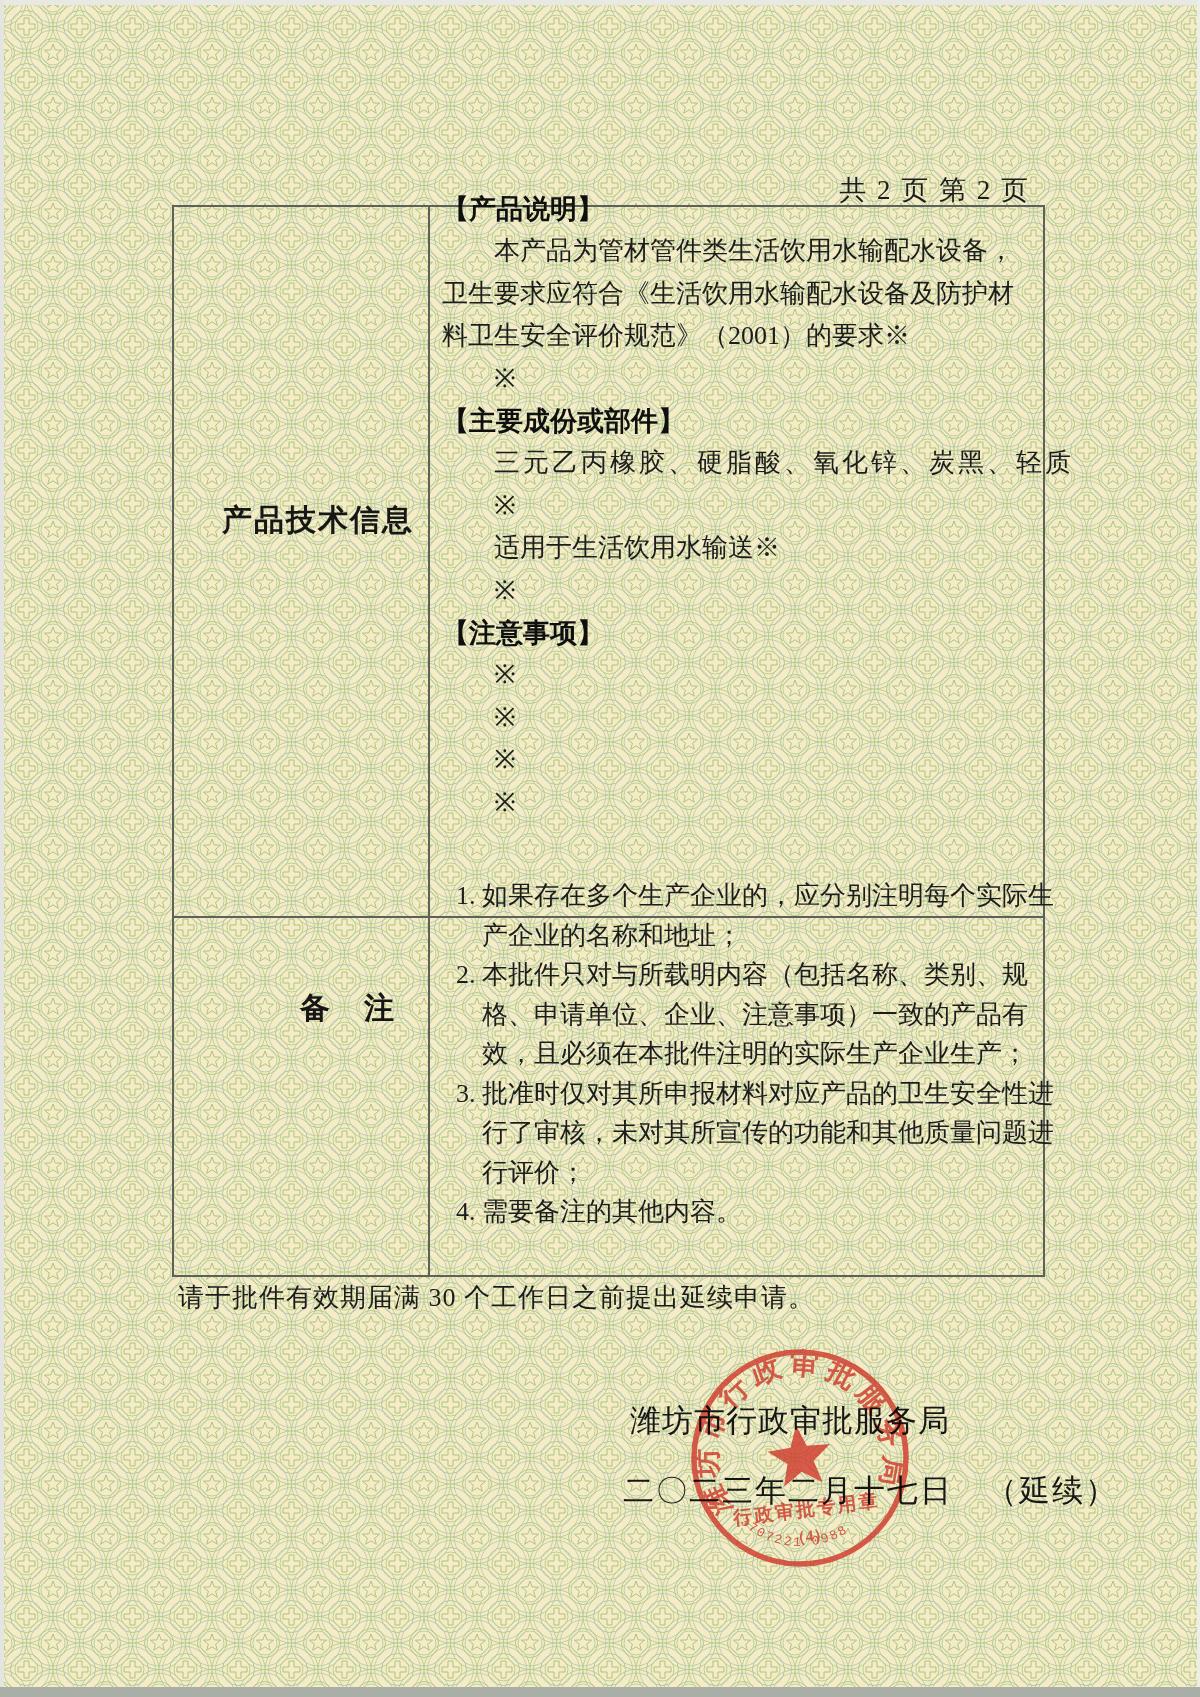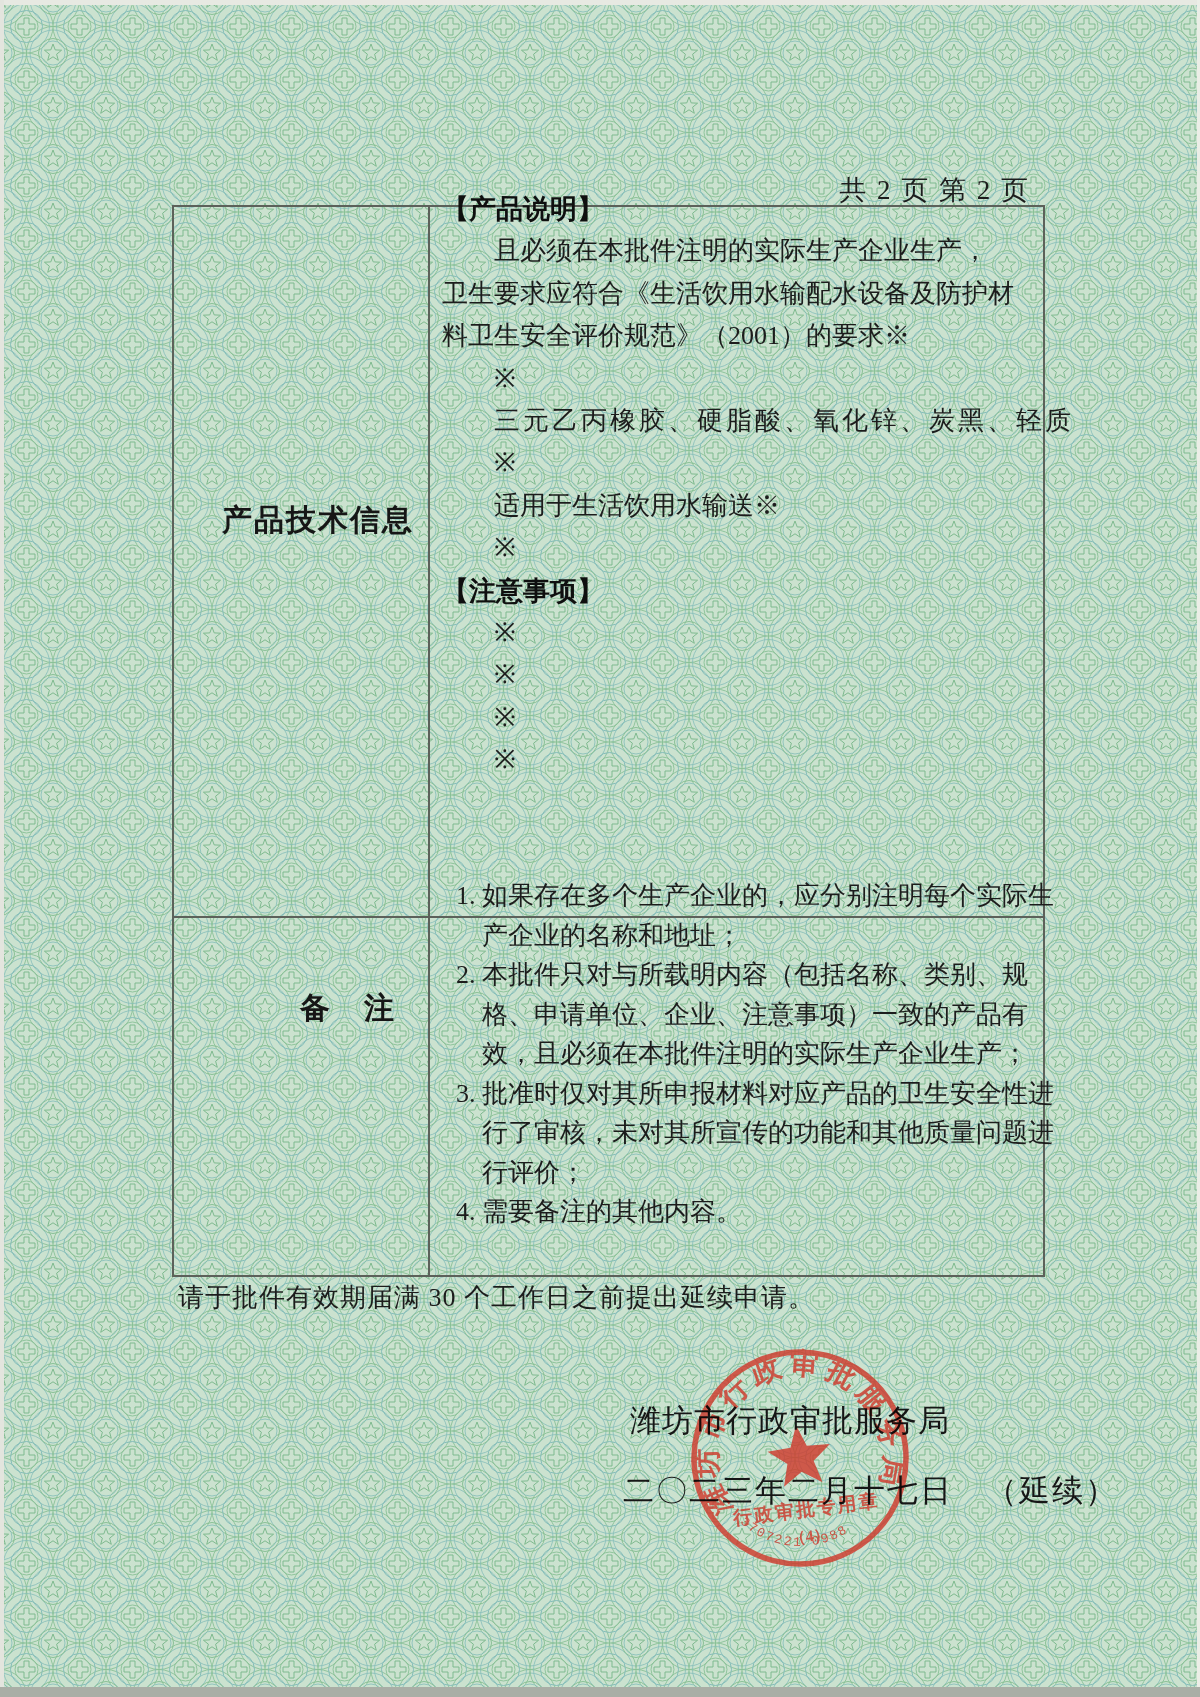--- a/index.html
+++ b/index.html
@@ -1,19 +1,19 @@
 <!DOCTYPE html>
 <html><head>
 <meta charset="utf-8">
 <style>
   html,body{margin:0;padding:0;background:#888;}
   .page{
     position:relative;
     width:1200px;height:1697px;
-    background:#15803d;
+    background:#eab308;
     overflow:hidden;
     font-family:"Liberation Serif", serif;
     color:#222;
   }
   .bg-pattern{position:absolute;left:0;top:0;z-index:0;}
   .scan-edge{position:absolute;z-index:5;}
   .edge-top{left:0;top:0;width:1200px;height:5px;background:#e7e9e2;}
   .edge-left{left:0;top:0;width:4px;height:1697px;background:#e3e5de;}
   .edge-right{right:0;top:0;width:3px;height:1697px;background:#eceee7;}
   .edge-bottom{left:0;bottom:0;width:1200px;height:10px;background:#a9aea6;}
@@ -125,24 +125,25 @@
     <div class="tbl">
       <div class="v-div"></div>
       <div class="h-div"></div>
     </div>
 
     <div class="label-col1">产品技术信息</div>
     <div class="label-col2">备　注</div>
 
     <div class="tech-lines">
       <div class="ln hd">【产品说明】</div>
-      <div class="ln ind">且必须在本批件注明的实际生产企业生产，</div>
+      <div class="ln ind">本产品为管材管件类生活饮用水输配水设备，</div>
       <div class="ln">卫生要求应符合《生活饮用水输配水设备及防护材</div>
       <div class="ln">料卫生安全评价规范》（2001）的要求※</div>
       <div class="ln ind">※</div>
+      <div class="ln hd">【主要成份或部件】</div>
       <div class="ln ind spread">三元乙丙橡胶、硬脂酸、氧化锌、炭黑、轻质</div>
       <div class="ln ind">※</div>
       <div class="ln ind">适用于生活饮用水输送※</div>
       <div class="ln ind">※</div>
       <div class="ln hd">【注意事项】</div>
       <div class="ln ind">※</div>
       <div class="ln ind">※</div>
       <div class="ln ind">※</div>
       <div class="ln ind">※</div>
     </div>

